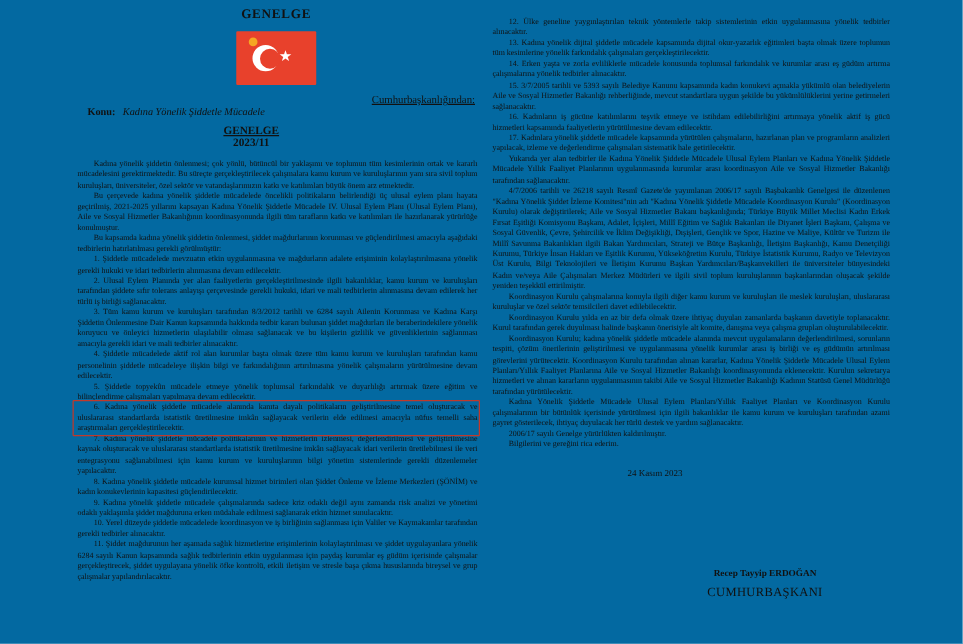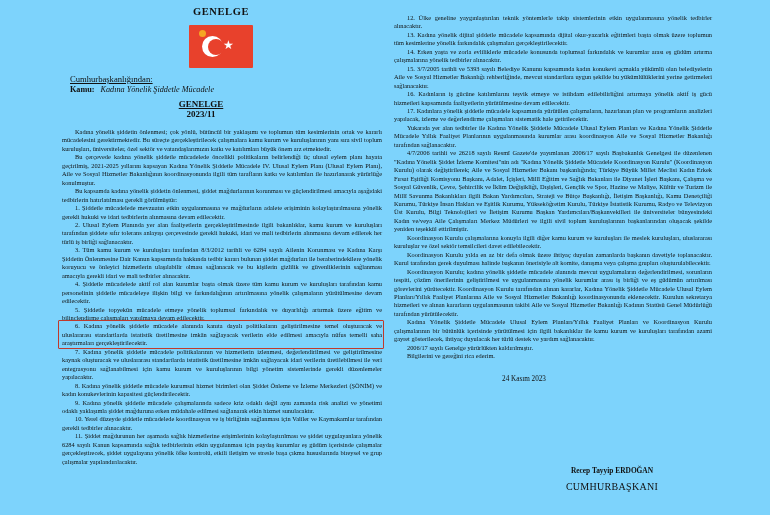--- a/index.html
+++ b/index.html
@@ -11,21 +11,21 @@
     width: 770px;
     height: 515px;
     font-family: "Liberation Serif", serif;
     color: #111111;
     overflow: hidden;
     position: relative;
   }
   .page {
     position: absolute;
     inset: 0;
-    background: #7dd3fc;
+    background: #0369a1;
   }
 
   
   .header {
     position: absolute;
     left: 62px;
     top: 6px;
     width: 318px;
     text-align: center;
   }
@@ -87,21 +87,21 @@
   .flag .dot {
     position: absolute;
     left: 10px;
     top: 5px;
     width: 7px;
     height: 7px;
     border-radius: 50%;
     background: #f5a623;
   }
   .from-line {
-    text-align: left;
+    text-align: right;
     font-size: 8.6px;
     text-decoration: underline;
     margin: 2px 0 1px 8px;
   }
   .subject-line {
     text-align: left;
     font-size: 8.2px;
     margin: 0 0 4px 8px;
   }
   .subject-line .lbl {
@@ -168,21 +168,21 @@
   
   .date-line {
     text-align: center;
     font-size: 7.2px;
     margin-top: 14px;
     padding-right: 58px;
   }
   .signature {
     position: absolute;
     left: 512px;
-    top: 466px;
+    top: 454px;
     width: 200px;
     text-align: center;
   }
   .sig-name {
     font-size: 7.4px;
     font-weight: bold;
     margin-bottom: 6px;
   }
   .sig-role {
     font-size: 10px;
@@ -201,21 +201,21 @@
       <div class="flag">
         <span class="dot"></span>
         <span class="crescent-outer"></span>
         <span class="crescent-inner"></span>
         <span class="star"></span>
       </div>
     </div>
 
     <div class="from-line">Cumhurbaşkanlığından:</div>
     <div class="subject-line">
-      <span class="lbl">Kamu:</span><span class="val">Kadına Yönelik Şiddetle Mücadele</span>
+      <span class="lbl">Konu:</span><span class="val">Kadına Yönelik Şiddetle Mücadele</span>
     </div>
 
     <div class="genelge-no">
       <span class="word">GENELGE</span>
       <span class="num">2023/11</span>
     </div>
   </div>
 
   <div class="col col-left">
     <p>Kadına yönelik şiddetin önlenmesi; çok yönlü, bütüncül bir yaklaşımı ve toplumun tüm kesimlerinin ortak ve kararlı mücadelesini gerektirmektedir. Bu süreçte gerçekleştirilecek çalışmalara kamu kurum ve kuruluşlarının yanı sıra sivil toplum kuruluşları, üniversiteler, özel sektör ve vatandaşlarımızın katkı ve katılımları büyük önem arz etmektedir.</p>

